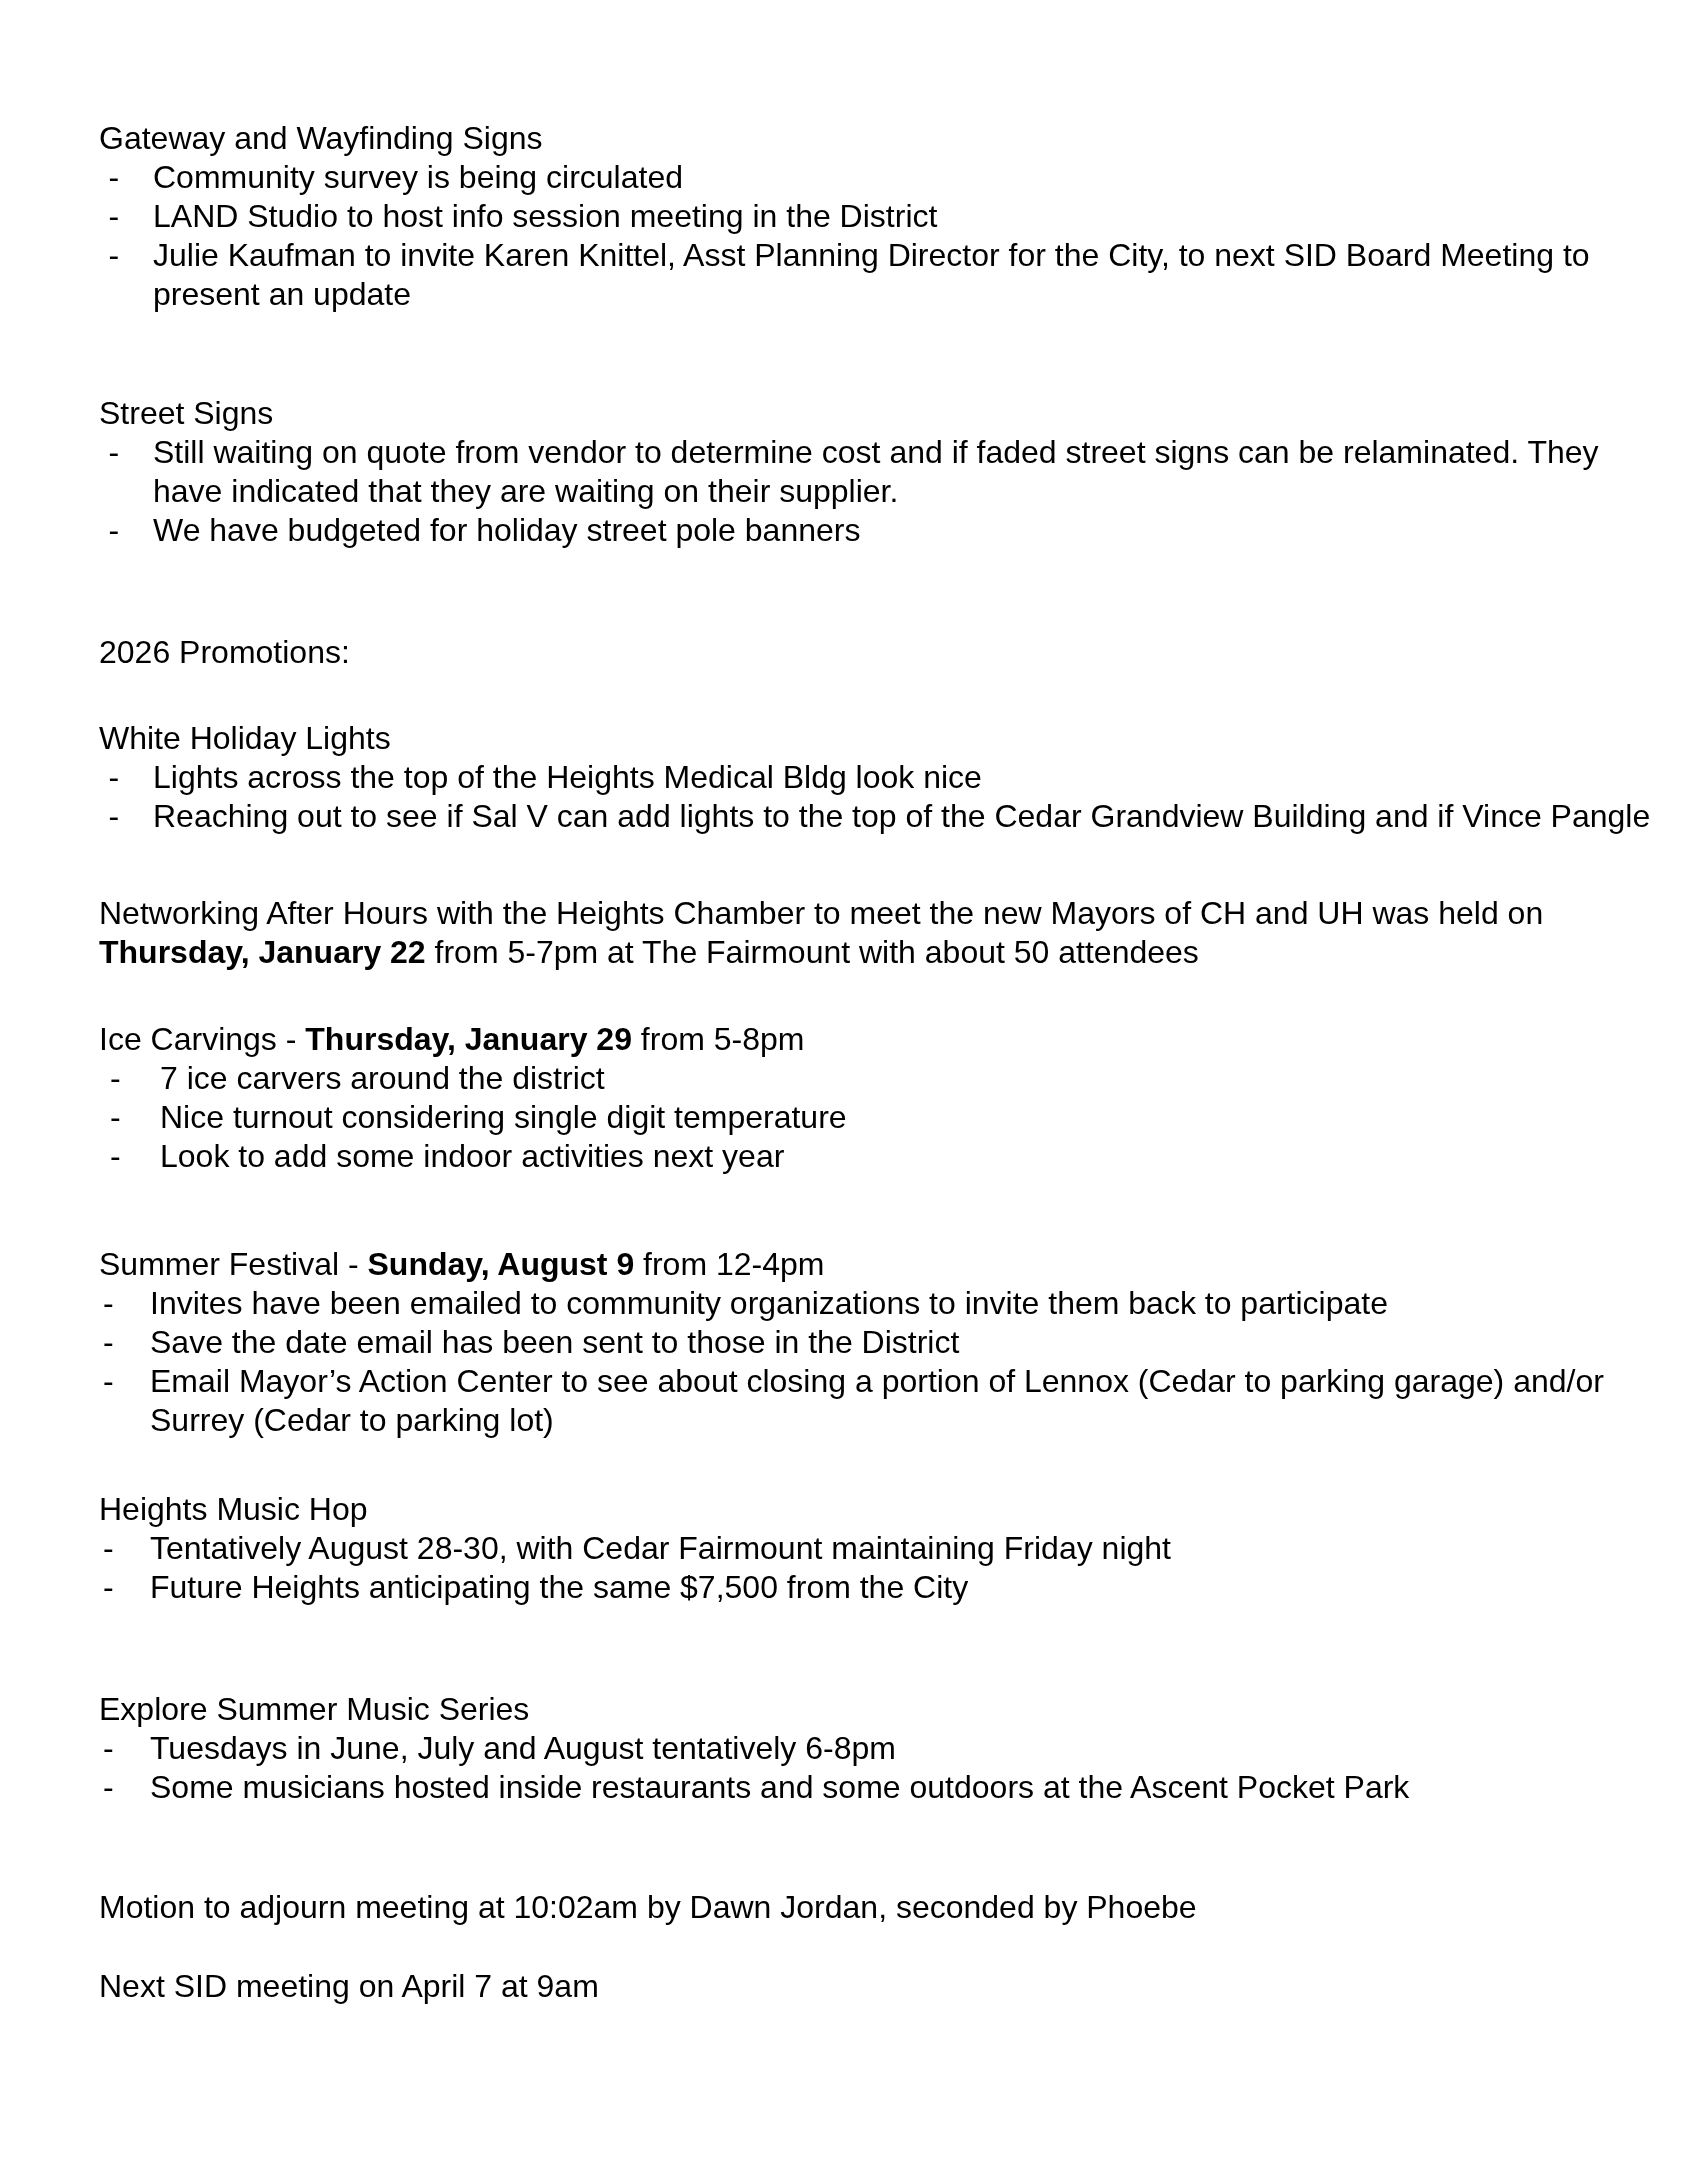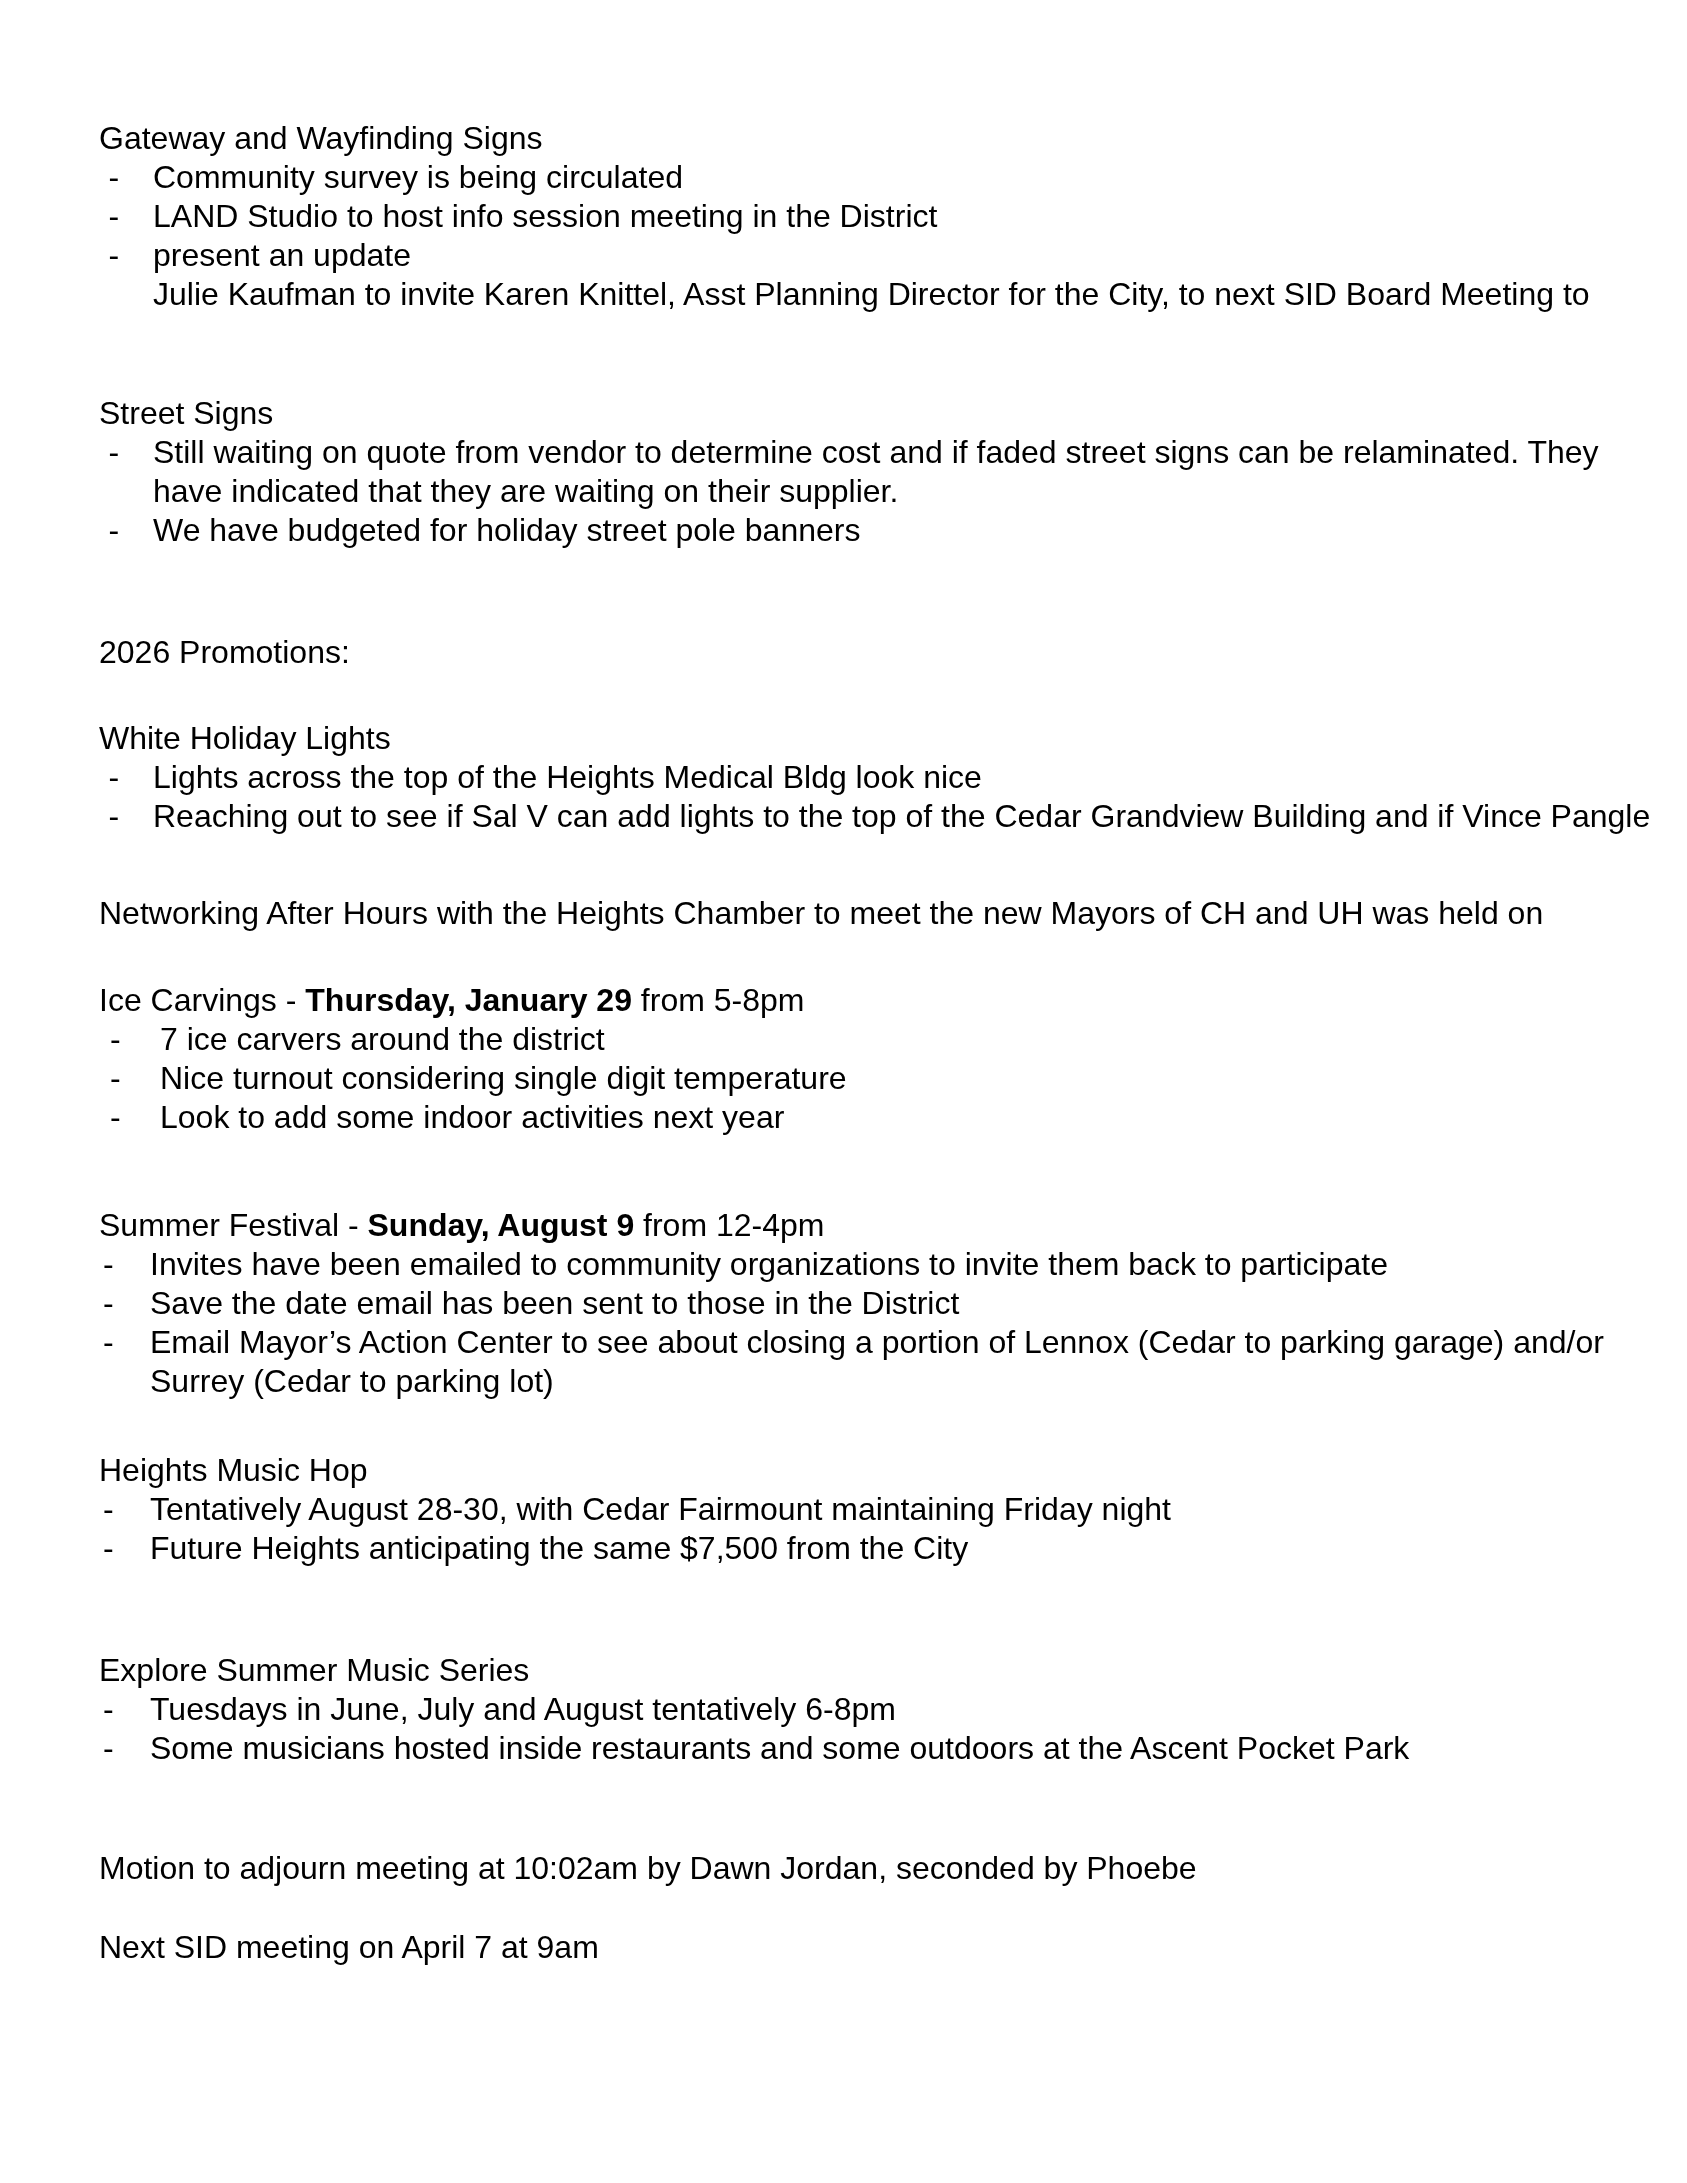--- a/index.html
+++ b/index.html
@@ -59,22 +59,22 @@
     </div>
     <div class="li">
       <span class="dash">-</span>
       <span class="li-text">
         <span class="line">LAND Studio to host info session meeting in the District</span>
       </span>
     </div>
     <div class="li">
       <span class="dash">-</span>
       <span class="li-text">
+        <span class="line">Julie Kaufman to invite Karen Knittel, Asst Planning Director for the City, to next SID Board Meeting to</span>
         <span class="line">present an update</span>
-        <span class="line">Julie Kaufman to invite Karen Knittel, Asst Planning Director for the City, to next SID Board Meeting to</span>
       </span>
     </div>
   </div>
 
   <div class="sec sec-street">
     <div class="heading">Street Signs</div>
     <div class="li">
       <span class="dash">-</span>
       <span class="li-text">
         <span class="line">Still waiting on quote from vendor to determine cost and if faded street signs can be relaminated. They</span>
@@ -104,20 +104,21 @@
     <div class="li">
       <span class="dash">-</span>
       <span class="li-text">
         <span class="line">Reaching out to see if Sal V can add lights to the top of the Cedar Grandview Building and if Vince Pangle</span>
       </span>
     </div>
   </div>
 
   <div class="sec sec-network para">
     <span class="line">Networking After Hours with the Heights Chamber to meet the new Mayors of CH and UH was held on</span>
+    <span class="line"><span class="b">Thursday, January 22</span><span> from 5-7pm at The Fairmount with about 50 attendees</span></span>
   </div>
 
   <div class="sec sec-ice">
     <div class="heading"><span>Ice Carvings - </span><span class="b">Thursday, January 29</span><span> from 5-8pm</span></div>
     <div class="li">
       <span class="dash">-</span>
       <span class="li-text">
         <span class="line">7 ice carvers around the district</span>
       </span>
     </div>

